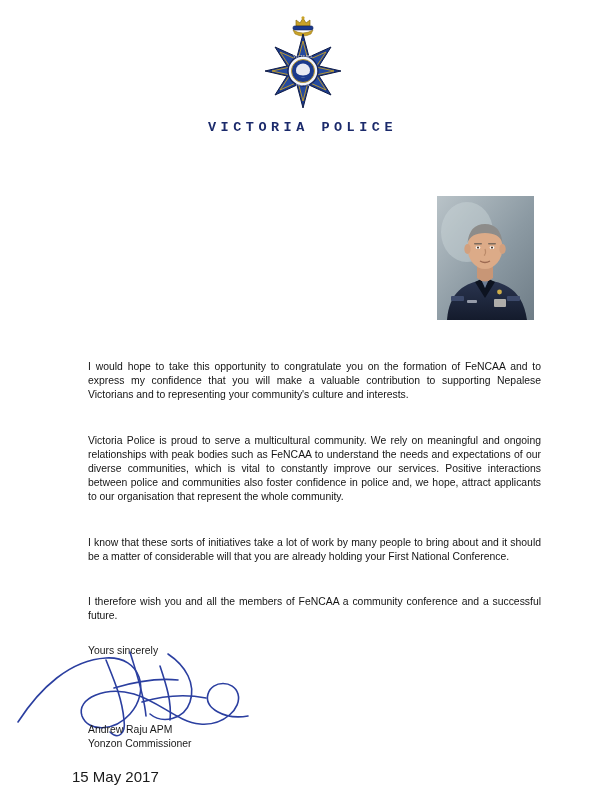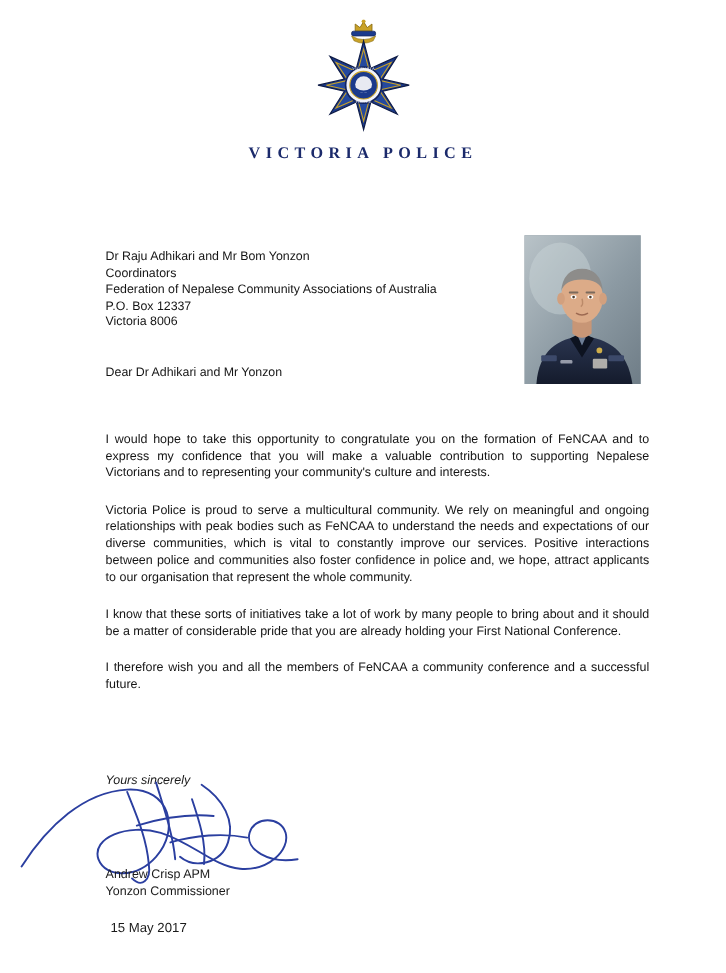--- a/index.html
+++ b/index.html
@@ -37,21 +37,21 @@
     height: 96px;
     position: relative;
   }
 
   .org-name {
     position: absolute;
     top: 120px;
     left: 0;
     width: 605px;
     text-align: center;
-    font-family: Liberation Serif, serif;
+    font-family: Liberation Mono, monospace;
     font-size: 13.5px;
     letter-spacing: 4.5px;
     color: #1b2a6b;
     font-weight: bold;
   }
 
   
   .photo {
     position: absolute;
     top: 196px;
@@ -80,49 +80,48 @@
   .addr-line { white-space: nowrap; }
 
   .salutation {
     margin-top: 28px;
   }
 
   .body-block {
     width: 453px;
   }
   .para {
-    margin-top: 16px;
+    margin-top: 31px;
     text-align: justify;
     text-justify: inter-word;
     font-size: 10.4px;
     line-height: 14.2px;
   }
   .para:first-child { margin-top: 0; }
 
   .signoff-wrap {
     position: absolute;
     top: 644px;
     left: 88px;
     width: 400px;
     font-size: 10.4px;
     line-height: 14px;
-    font-style: italic;
   }
   .sig-name-block {
     position: absolute;
     top: 723px;
     left: 88px;
     font-size: 10.4px;
     line-height: 13.5px;
   }
   .date {
     position: absolute;
     top: 768px;
-    left: 92px;
-    font-size: 11px;
+    left: 72px;
+    font-size: 15px;
   }
 
   
   .signature {
     position: absolute;
     top: 636px;
     left: 10px;
     width: 290px;
     height: 110px;
     pointer-events: none;
@@ -203,55 +202,44 @@
       <path d="M43 65 q5 3 10 0" stroke="#9d6a52" stroke-width="1.3" fill="none"></path>
 
       <rect x="14" y="100" width="13" height="5" rx="1" fill="#3c496a"></rect>
       <rect x="70" y="100" width="13" height="5" rx="1" fill="#3c496a"></rect>
       <rect x="57" y="103" width="12" height="8" rx="1" fill="#c9c6bd" opacity="0.85"></rect>
       <rect x="30" y="104" width="10" height="3" rx="1" fill="#b4b9c4" opacity="0.8"></rect>
       <circle cx="62.5" cy="96" r="2.4" fill="#cfae4a"></circle>
     </svg>
   </div>
 
-  <div class="letter">
-    <div class="addr-block">
-      <div class="addr-line">Dr Raju Adhikari and Mr Bom Yonzon</div>
-      <div class="addr-line">Coordinators</div>
-      <div class="addr-line">Federation of Nepalese Community Associations of Australia</div>
-      <div class="addr-line">P.O. Box 12337</div>
-      <div class="addr-line">Victoria 8006</div>
-    </div>
-
-    <div class="salutation">Dear Dr Adhikari and Mr Yonzon</div>
-  </div>
 
   <div class="letter body-block" style="top:360px; left:88px; width:453px;">
     <div class="para">I would hope to take this opportunity to congratulate you on the formation of FeNCAA and to express my confidence that you will make a valuable contribution to supporting Nepalese Victorians and to representing your community's culture and interests.</div>
     <div class="para">Victoria Police is proud to serve a multicultural community.  We rely on meaningful and ongoing relationships with peak bodies such as FeNCAA to understand the needs and expectations of our diverse communities, which is vital to constantly improve our services.   Positive interactions between police and communities also foster confidence in police and, we hope, attract applicants to our organisation that represent the whole community.</div>
-    <div class="para">I know that these sorts of initiatives take a lot of work by many people to bring about and it should be a matter of considerable pride that you are already holding your First National Conference.</div>
+    <div class="para">I know that these sorts of initiatives take a lot of work by many people to bring about and it should be a matter of considerable will that you are already holding your First National Conference.</div>
     <div class="para">I therefore wish you and all the members of FeNCAA a community conference and a successful future.</div>
   </div>
 
   <div class="signoff-wrap">Yours sincerely</div>
 
   <div class="signature">
     <svg width="290" height="110" viewBox="0 0 290 110" xmlns="http://www.w3.org/2000/svg">
       <g fill="none" stroke="#2b3fa0" stroke-width="1.6" stroke-linecap="round">
         <path d="M8 86 C30 52 60 24 96 22 C132 20 140 56 120 78 C104 96 78 96 72 80 C66 62 96 50 124 58 C150 66 168 86 190 88 C214 90 232 72 228 58 C224 44 202 44 198 58 C194 72 214 84 238 80"></path>
         <path d="M96 24 C104 44 112 62 114 84 C116 98 108 104 100 96"></path>
         <path d="M120 16 C126 36 134 58 136 80"></path>
         <path d="M150 30 C156 48 162 66 160 84"></path>
         <path d="M104 52 C124 46 148 42 168 44"></path>
         <path d="M132 66 C152 60 176 58 196 62"></path>
         <path d="M158 18 C176 30 186 48 180 66 C174 84 152 88 140 78"></path>
       </g>
     </svg>
   </div>
 
   <div class="sig-name-block">
-    <div>Andrew Crisp APM</div>
+    <div>Andrew Raju APM</div>
     <div>Yonzon Commissioner</div>
   </div>
 
   <div class="date">15 May 2017</div>
 
 </div>
 
 </body></html>

